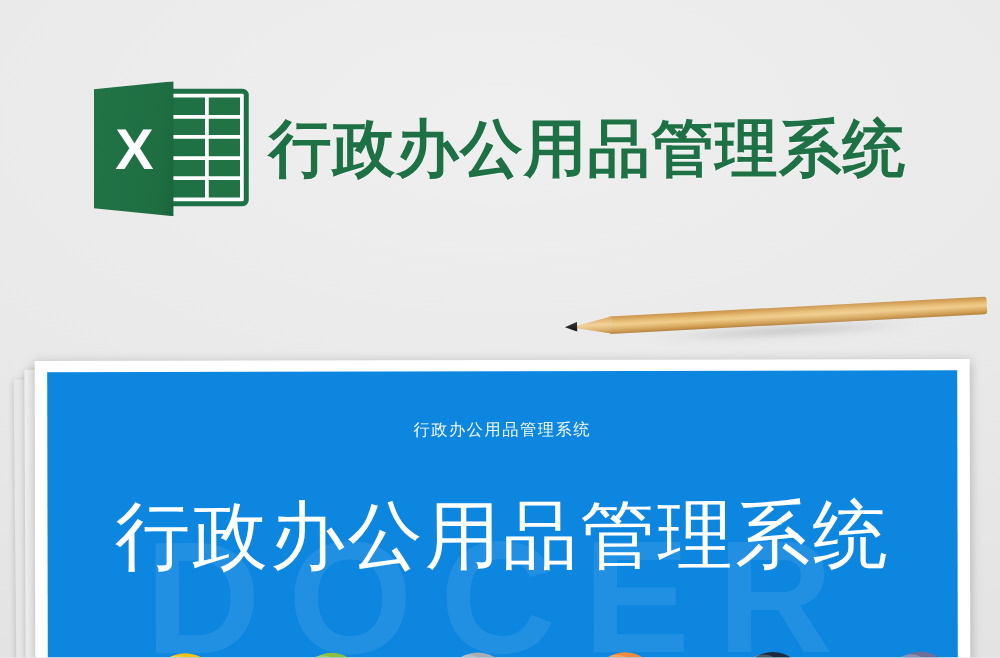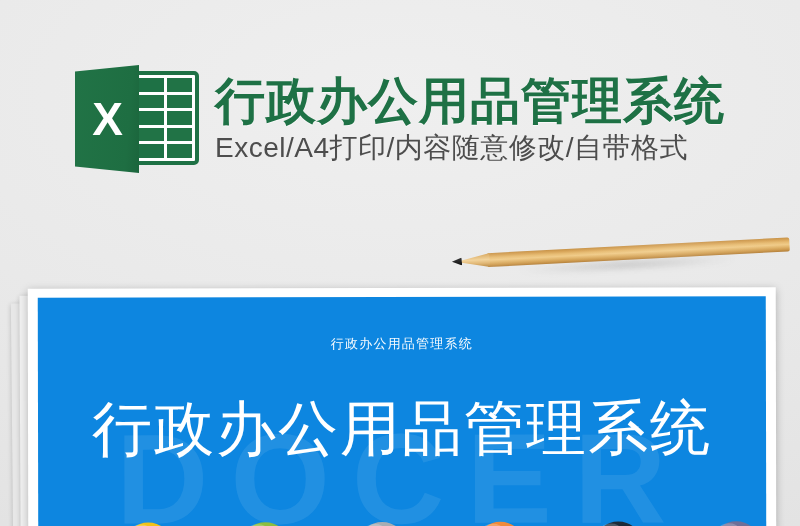--- a/index.html
+++ b/index.html
@@ -325,21 +325,20 @@
               <div class="xl-cell"></div>
           </div>
         </div>
         <div class="xl-shadow"></div>
         <div class="xl-panel"></div>
         <div class="xl-x">X</div>
       </div>
 
       <div class="brand-text">
         <div class="brand-title" style="color: rgb(30, 113, 69);">行政办公用品管理系统</div>
-        <div class="brand-sub" style="color: rgb(77, 77, 77);">Excel/A4打印/内容随意修改/自带格式</div>
       </div>
 
     </div>
   </div>
 
   <div class="pencil-wrap">
     <div class="pencil-shadow"></div>
     <div class="pencil-body"></div>
     <div class="pencil-wood"></div>
     <div class="pencil-tip"></div>

